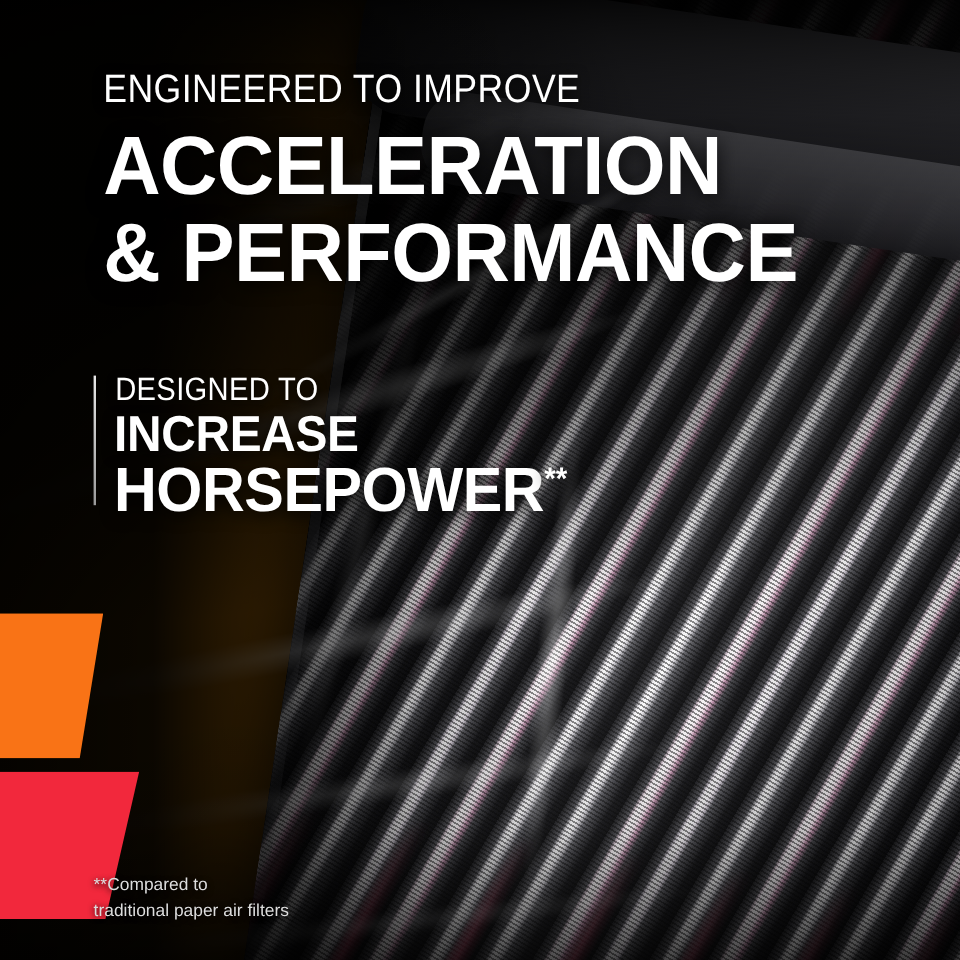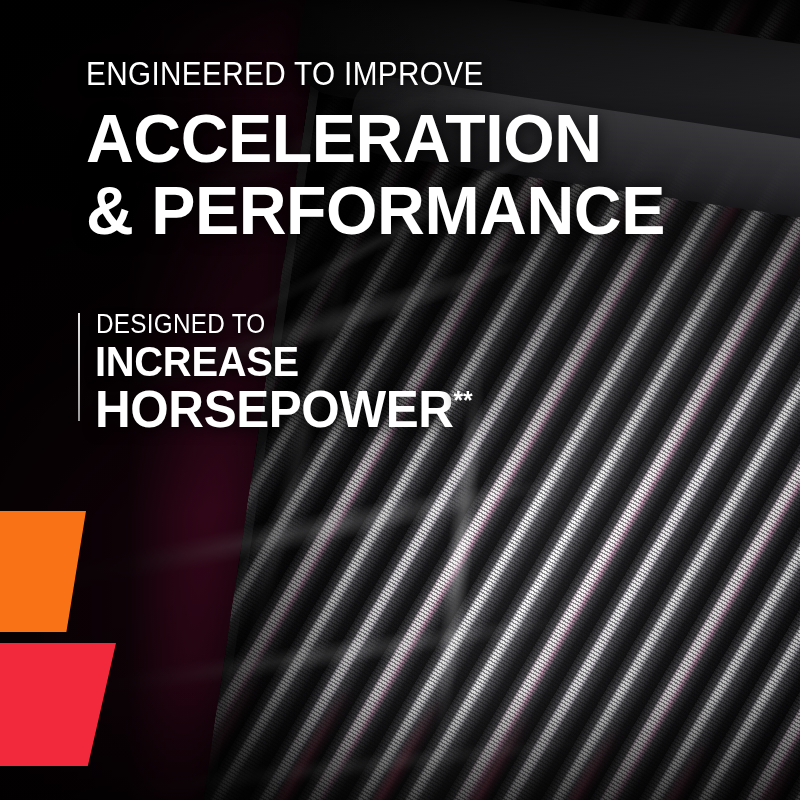--- a/index.html
+++ b/index.html
@@ -1,20 +1,20 @@
 <!DOCTYPE html>
 <html><head>
 <meta charset="utf-8">
 <title>Air Filter Product Banner</title>
 <style>
   html,body{margin:0;padding:0;background:#000;}
   *{box-sizing:border-box;}
   #stage{
     position:relative;width:800px;height:800px;overflow:hidden;
-    background:#be185d;font-family:"Liberation Sans",sans-serif;
+    background:#a16207;font-family:"Liberation Sans",sans-serif;
   }
 
   
   #filter-photo{
     position:absolute;inset:0;overflow:hidden;
   }
   
   .panel{
     position:absolute;
     left:262px;top:-92px;
@@ -331,15 +331,17 @@
     <div id="sub-block">
       <div id="sub-rule"></div>
 
       <div id="sub-eyebrow">DESIGNED TO</div>
 
       <div id="sub-line-1">INCREASE</div>
 
       <div id="sub-line-2"><span>HORSEPOWER</span><span class="asterisks">**</span></div>
     </div>
 
+    <div id="footnote">**Compared to
+traditional paper air filters</div>
   </div>
 
 </div>
 
 </body></html>

